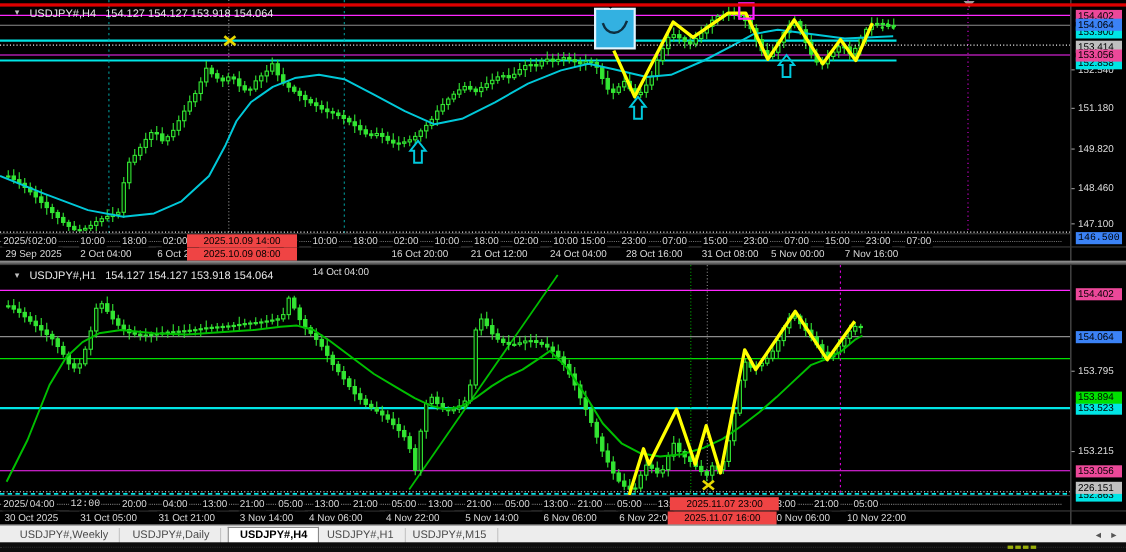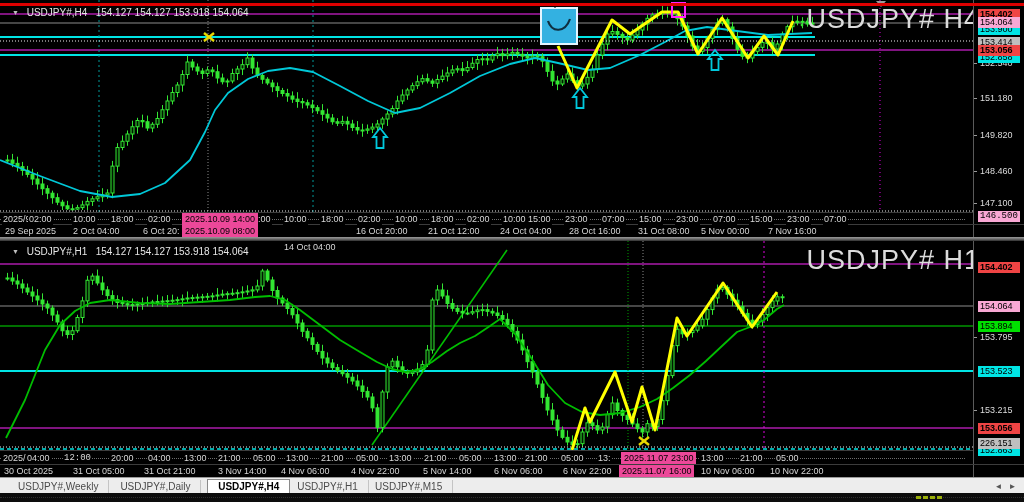--- a/index.html
+++ b/index.html
@@ -6,32 +6,32 @@
   #screen{position:relative;width:1024px;height:502px;background:#000;overflow:hidden;
           font-family:"Liberation Sans",sans-serif;}
   .chartwin{position:absolute;left:0;width:1024px;background:#000;}
   .ctitle{position:absolute;left:12px;font-size:10px;color:#E6E6E6;white-space:nowrap;z-index:6;}
   .ctitle .tri{color:#BFBFBF;font-size:7px;margin-right:5px;vertical-align:1px;}
   .watermark{position:absolute;right:44px;font-size:27px;color:#DCDCDC;letter-spacing:1px;
              white-space:nowrap;z-index:1;}
   .scalecol{position:absolute;left:973px;width:51px;background:#000;border-left:1px solid #5a5a5a;z-index:4;}
   .plabel{position:absolute;left:4px;height:11px;line-height:11px;font-size:9px;color:#DCDCDC;
           padding:0 2px;white-space:nowrap;min-width:38px;}
-  .plabel.bg-magenta{background:#ef4444;color:#000;z-index:3;font-weight:bold;}
-  .plabel.bg-white{background:#f9a8d4;color:#000;z-index:3;}
+  .plabel.bg-magenta{background:#ec4899;color:#000;z-index:3;}
+  .plabel.bg-white{background:#3b82f6;color:#000;z-index:3;}
   .plabel.bg-cyan{background:#00E5E5;color:#000;z-index:2;}
   .plabel.bg-gray{background:#BFBFBF;color:#000;z-index:3;}
-  .plabel.bg-green{background:#00E000;color:#000;z-index:3;}
+  .plabel.bg-green{background:#00E000;color:#000;z-index:3;margin-top:35px;}
   .plabel.bg-none::before{content:"";position:absolute;left:-4px;top:5px;width:3px;height:1px;background:#999;}
   .axrow{position:absolute;left:0;width:973px;height:12px;z-index:5;}
   .axrow .leader{position:absolute;left:0;right:8px;top:6px;border-top:1px dotted #6e6e6e;}
   .axlabel{position:absolute;top:0;height:12px;line-height:12px;font-size:9px;color:#D8D8D8;
            background:#000;padding:0 1px;white-space:nowrap;}
   .axbox{position:absolute;top:0;height:12px;line-height:12px;font-size:9px;color:#000;
-         background:#ec4899;padding:0 3px;white-space:nowrap;z-index:7;margin-left:12px;}
+         background:#ef4444;padding:0 15px;white-space:nowrap;z-index:7;}
   .sepline{position:absolute;left:0;background:#3c3c3c;height:1px;z-index:4;}
   .midsep{position:absolute;left:0;width:1024px;height:4px;z-index:8;
           background:linear-gradient(#9a9a9a,#6e6e6e 50%,#2e2e2e);}
   .redline{position:absolute;left:0;top:3px;width:1024px;height:3px;background:#DE0000;z-index:6;}
   #tabbar{position:absolute;left:0;top:477px;width:1024px;height:16px;background:#EDEDED;
           border-top:1px solid #9a9a9a;z-index:9;}
   .tab{position:absolute;top:2px;height:14px;line-height:14px;font-size:10px;color:#4a4a4a;
        text-align:center;cursor:default;border-right:1px solid #c4c4c4;padding:0 10px;}
   .tab.active{background:#FFF;color:#000;font-weight:bold;border:1px solid #8a8a8a;border-bottom:none;
               top:1px;height:15px;z-index:2;}
@@ -47,21 +47,20 @@
 
 <div id="screen">
 
   <div class="chartwin" id="topwin" style="top:0;height:237px;">
     <div class="redline"></div>
     <div class="ctitle" style="top:7px;">
       <span class="tri">▼</span>
       <span>USDJPY#,H4</span>&nbsp;&nbsp;
       <span>154.127 154.127 153.918 154.064</span>
     </div>
-    <div class="watermark" style="top:4px;">USDJPY# H4</div>
     <svg id="topsvg" width="973" height="212">
         <line x1="0" y1="14" x2="973" y2="14" stroke="#FF28FF" stroke-width="1"></line>
         <line x1="0" y1="23" x2="973" y2="23" stroke="#8c8c8c" stroke-width="1"></line>
         <line x1="0" y1="37" x2="815" y2="37" stroke="#00E5E5" stroke-width="2"></line>
         <line x1="0" y1="50" x2="973" y2="50" stroke="#FF28FF" stroke-width="1"></line>
         <line x1="0" y1="55" x2="815" y2="55" stroke="#00E5E5" stroke-width="2"></line>
         <line x1="99" y1="0" x2="99" y2="212" stroke="#009999" stroke-width="1" stroke-dasharray="2,3"></line>
         <line x1="208" y1="0" x2="208" y2="212" stroke="#8a8a8a" stroke-width="1" stroke-dasharray="1,2"></line>
         <line x1="313" y1="0" x2="313" y2="212" stroke="#009999" stroke-width="1" stroke-dasharray="2,3"></line>
         <line x1="880" y1="0" x2="880" y2="212" stroke="#E000E0" stroke-width="1" stroke-dasharray="1,3"></line>
@@ -474,21 +473,20 @@
   </div>
 
   <div class="midsep" style="top:237px;"></div>
 
   <div class="chartwin" id="botwin" style="top:241px;height:236px;">
     <div class="ctitle" style="top:5px;">
       <span class="tri">▼</span>
       <span>USDJPY#,H1</span>&nbsp;&nbsp;
       <span>154.127 154.127 153.918 154.064</span>
     </div>
-    <div class="watermark" style="top:4px;">USDJPY# H1</div>
     <svg id="botsvg" width="973" height="209">
         <line x1="0" y1="23" x2="973" y2="23" stroke="#FF28FF" stroke-width="1"></line>
         <line x1="0" y1="65" x2="973" y2="65" stroke="#8c8c8c" stroke-width="1"></line>
         <line x1="0" y1="85" x2="973" y2="85" stroke="#00E000" stroke-width="1"></line>
         <line x1="0" y1="130" x2="973" y2="130" stroke="#00E5E5" stroke-width="2"></line>
         <line x1="0" y1="187" x2="973" y2="187" stroke="#FF28FF" stroke-width="1"></line>
         <line x1="628" y1="0" x2="628" y2="209" stroke="#00A000" stroke-width="1" stroke-dasharray="1,2"></line>
         <line x1="643" y1="0" x2="643" y2="209" stroke="#8a8a8a" stroke-width="1" stroke-dasharray="1,2"></line>
         <line x1="764" y1="0" x2="764" y2="209" stroke="#E000E0" stroke-width="1" stroke-dasharray="2,3"></line>
         <line x1="372" y1="204" x2="507" y2="9" stroke="#00BE00" stroke-width="1.6"></line>

